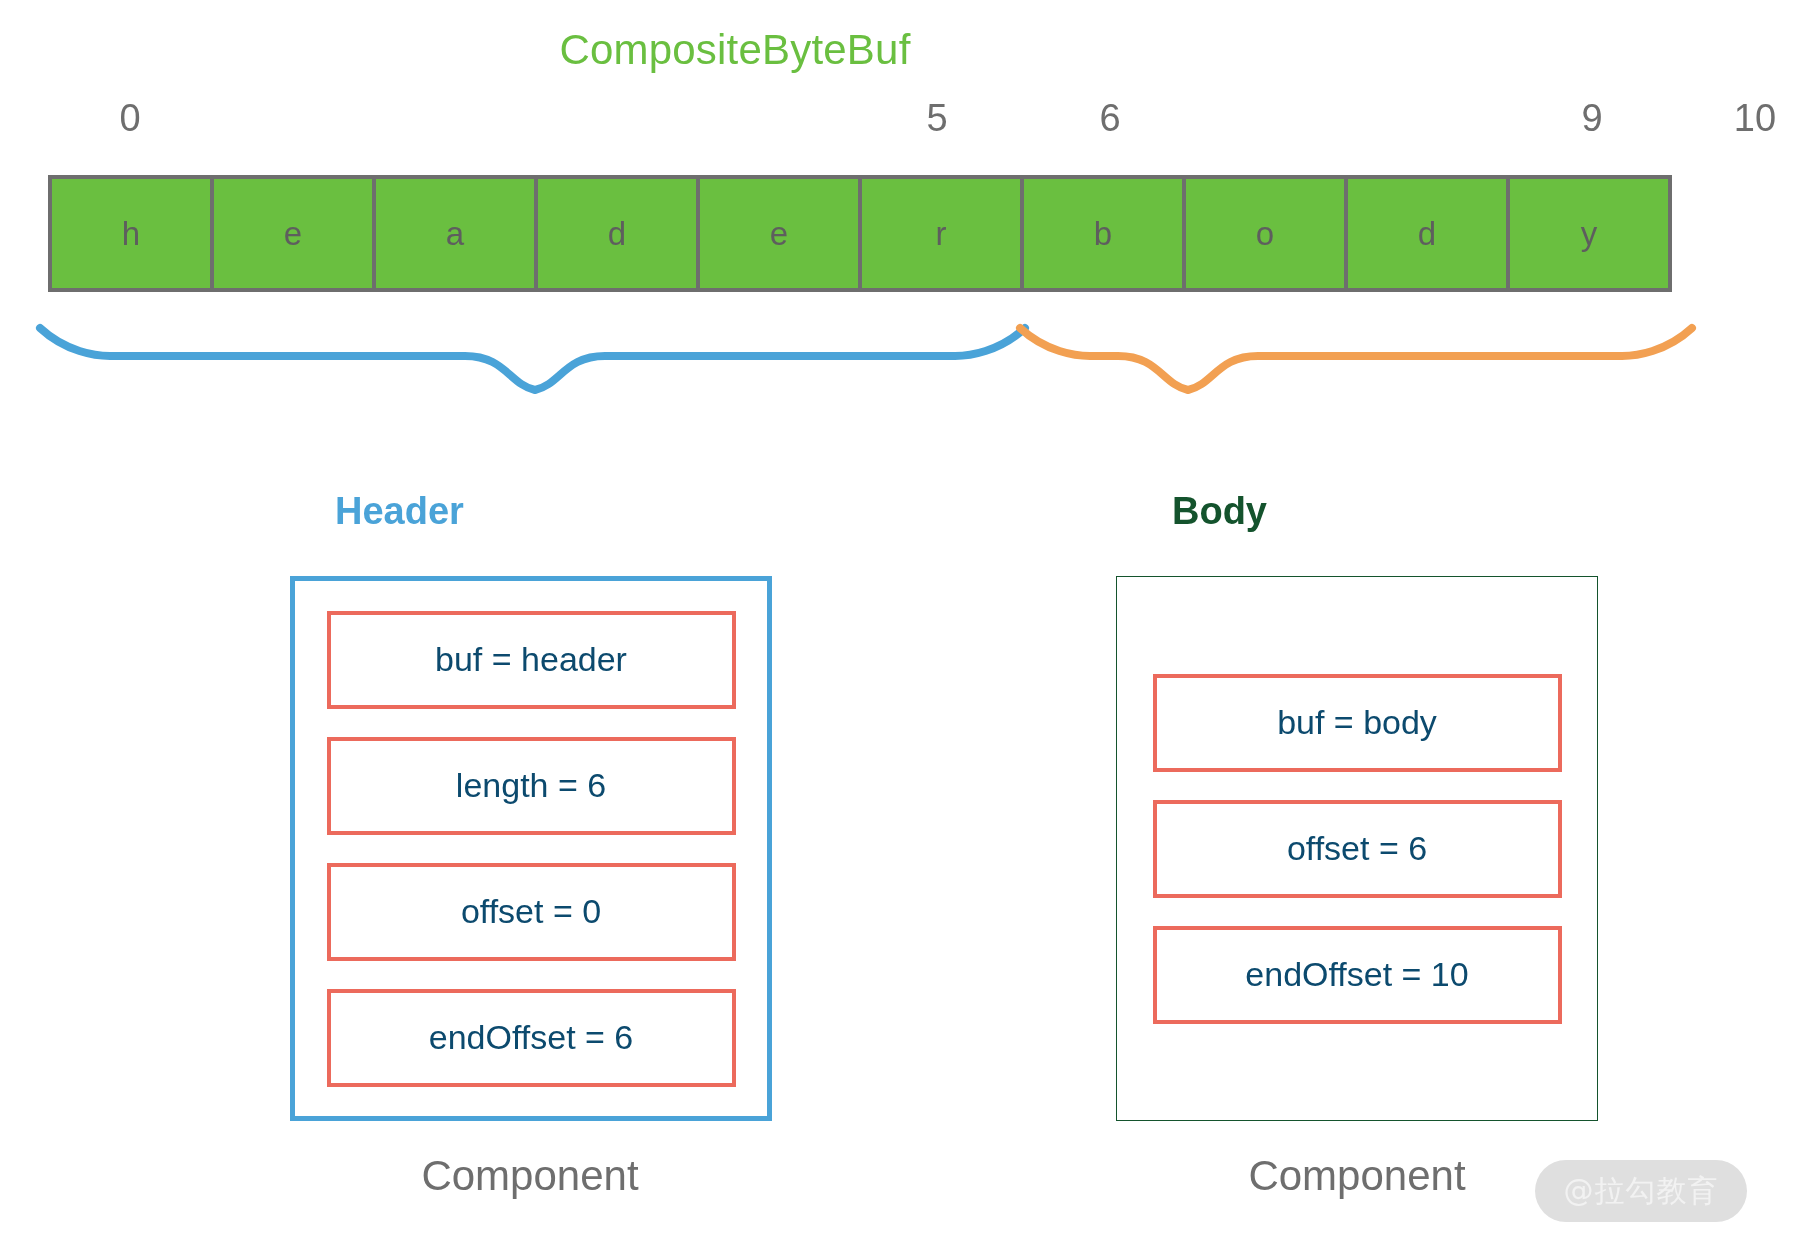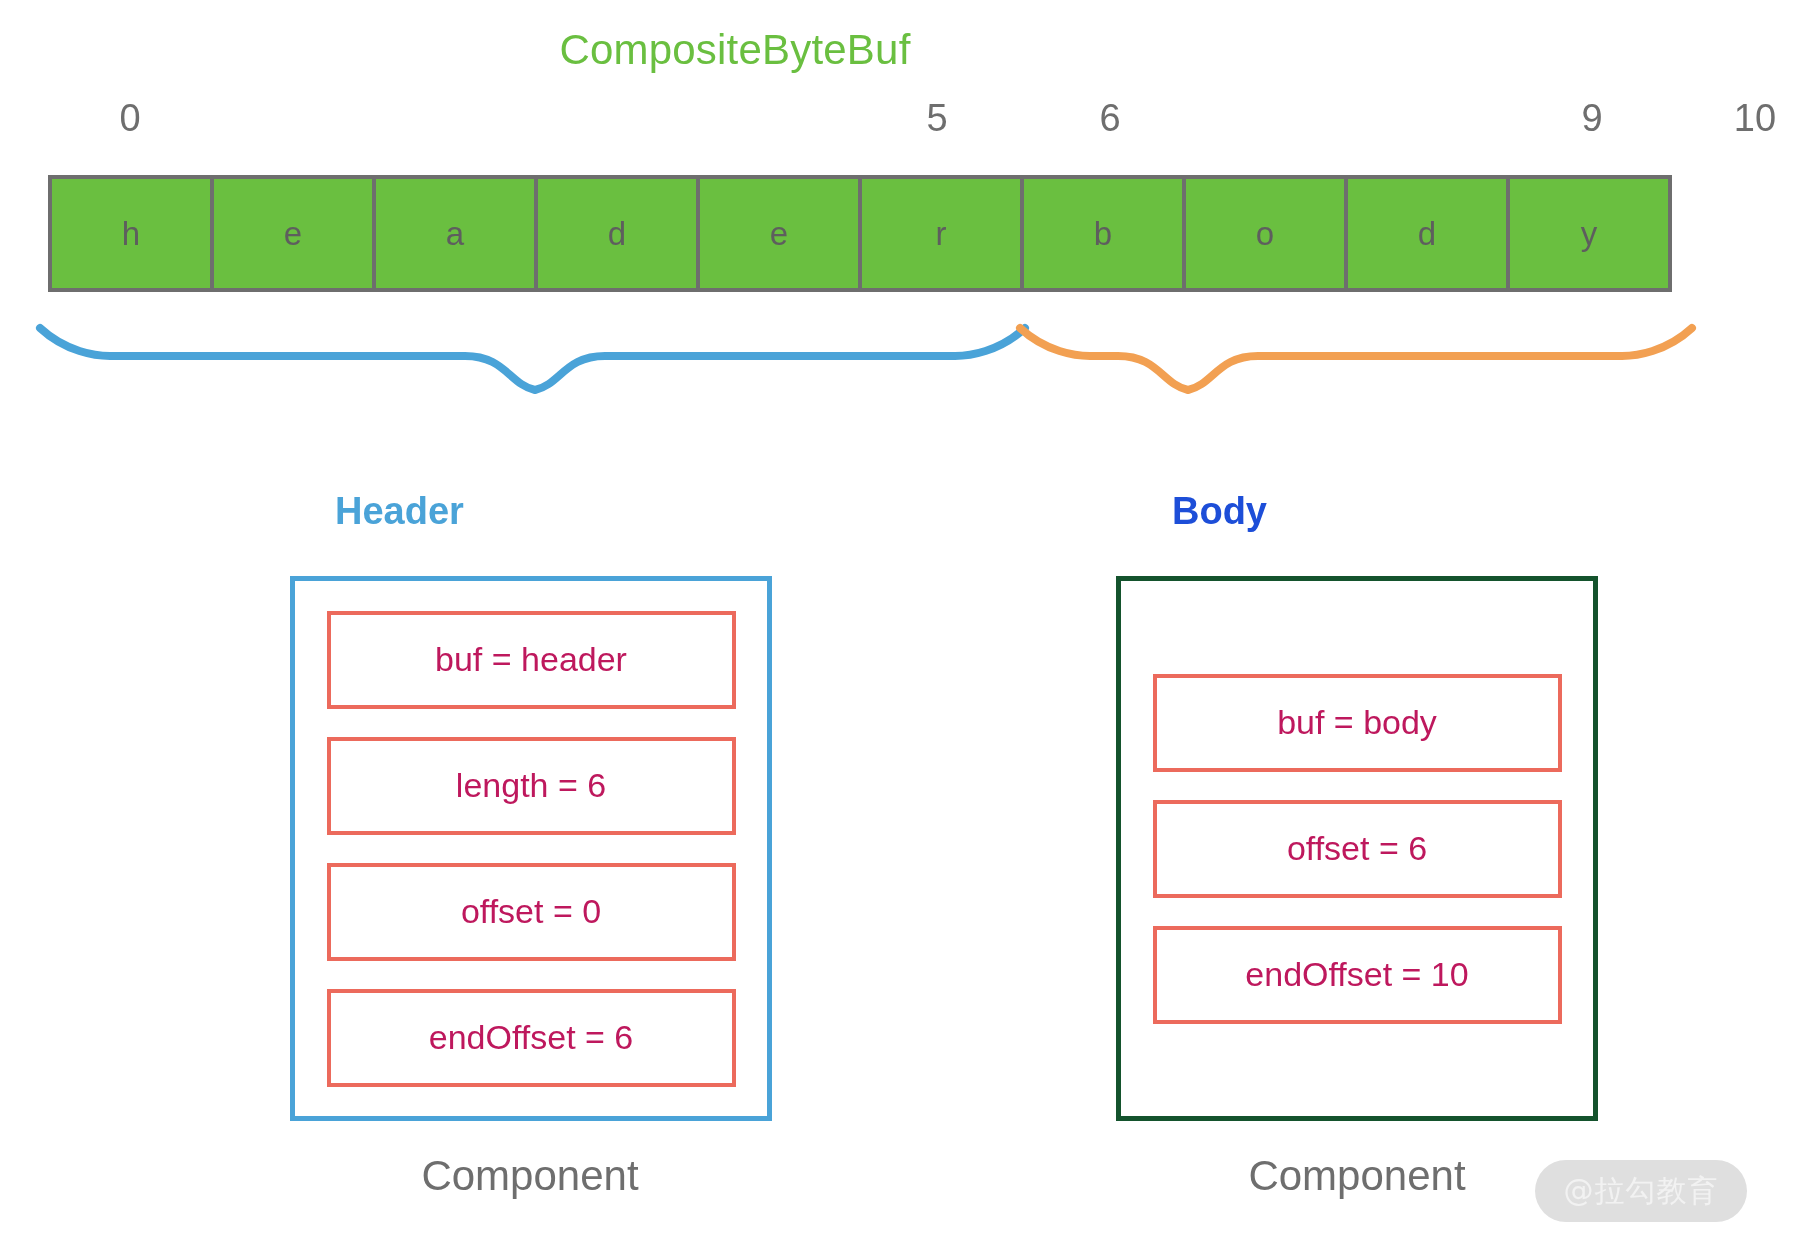--- a/index.html
+++ b/index.html
@@ -87,50 +87,50 @@
   
   .group-label {
     position: absolute;
     width: 400px;
     margin-left: -200px;
     font-size: 38px;
     font-weight: bold;
     top: 490px;
   }
   .group-label.header { color: #4AA3D8; }
-  .group-label.body   { color: #1d4ed8; }
+  .group-label.body   { color: #14532d; }
 
   
   .component {
     position: absolute;
     top: 576px;
     width: 482px;
     height: 545px;
     box-sizing: border-box;
     background: #ffffff;
     display: flex;
     flex-direction: column;
     justify-content: center;
     align-items: center;
     gap: 28px;
   }
   .component.header-comp { left: 290px; border: 5px solid #4AA3D8; }
-  .component.body-comp   { left: 1116px; border: 5px solid #14532d; }
+  .component.body-comp   { left: 1116px; border: 1px solid #14532d; }
 
   .field {
     width: 409px;
     height: 98px;
     box-sizing: border-box;
     border: 4px solid #EC6A5C;
     background: #ffffff;
     display: flex;
     align-items: center;
     justify-content: center;
     font-size: 34px;
-    color: #be185d;
+    color: #0c4a6e;
   }
 
   .component-caption {
     position: absolute;
     top: 1152px;
     width: 600px;
     margin-left: -300px;
     text-align: center;
     font-size: 42px;
     color: #6E6E6E;

